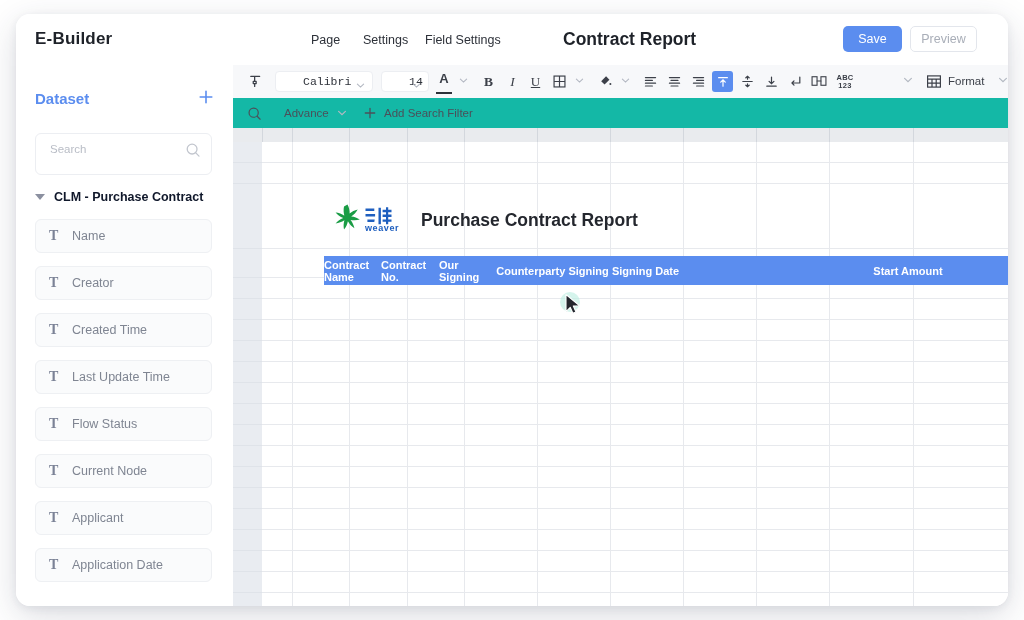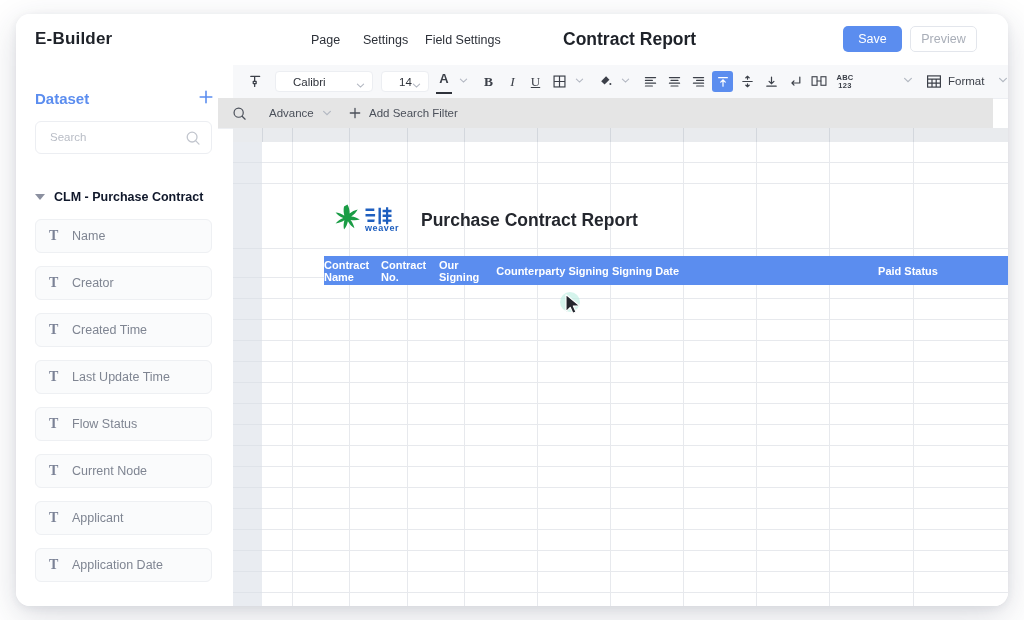--- a/index.html
+++ b/index.html
@@ -32,46 +32,46 @@
        display:flex;align-items:center;justify-content:center;box-sizing:border-box;}
   .btn-save{left:827px;width:59px;background:#5b8def;color:#fff;}
   .btn-preview{left:894px;width:67px;background:#fff;color:#a9aeb8;border:1px solid #e3e6ec;}
 
   
   .sidebar{position:absolute;left:0;top:51px;width:217px;height:541px;background:#fff;
            border-right:1px solid #eceef2;}
   .ds-head{position:absolute;left:19px;top:25px;font-size:15px;font-weight:700;color:#5b8def;}
   .ds-add{position:absolute;left:180px;top:22px;width:20px;height:20px;color:#5b8def;}
   .ds-add svg{display:block;}
-  .search-box{position:absolute;left:19px;top:56px;width:177px;height:33px;
+  .search-box{position:absolute;left:19px;top:68px;width:177px;height:42px;
               border:1px solid #eceef2;border-radius:6px;background:#fff;box-sizing:border-box;}
   .search-input{position:absolute;left:12px;top:8px;width:128px;border:0;outline:0;background:transparent;
                 font-family:inherit;font-size:11.5px;color:#8c919c;}
   .search-input::placeholder{color:#b9bdc6;}
   .search-ic{position:absolute;right:10px;top:8px;width:16px;height:16px;color:#c2c6ce;}
   .tree-node{position:absolute;left:19px;top:122px;width:180px;height:20px;display:flex;align-items:center;}
   .caret{width:0;height:0;border-left:5px solid transparent;border-right:5px solid transparent;
          border-top:6px solid #8b90a0;margin-right:9px;}
   .tree-label{font-size:12.5px;font-weight:700;color:#0f172a;}
   .field{position:absolute;left:19px;width:177px;height:34px;background:#fafbfc;
          border:1px solid #eef0f3;border-radius:6px;box-sizing:border-box;display:flex;align-items:center;}
   .field .t-ic{width:18px;margin-left:13px;font-size:14px;color:#7b8296;
                font-family:"Liberation Serif","DejaVu Serif",serif;font-weight:600;line-height:1;}
   .field .f-label{font-size:12.5px;color:#7f8592;margin-left:5px;}
 
   
   .fmtbar{position:absolute;left:217px;top:51px;width:775px;height:33px;background:#f7f8fa;
           border-bottom:1px solid #edeff3;}
-  .fmtbar2{position:absolute;left:202px;top:84px;width:775px;height:30px;background:#e5e5e5;
+  .fmtbar2{position:absolute;left:217px;top:84px;width:775px;height:30px;background:#14b8a6;
            border-bottom:1px solid #edeff3;}
   .tb{position:absolute;display:flex;align-items:center;justify-content:center;color:#3c4049;}
   .tb svg{display:block;}
   .sel-box{position:absolute;top:6px;height:21px;background:#fff;border-radius:4px;border:1px solid #eceef2;
            box-sizing:border-box;display:flex;align-items:center;}
-  .sel-box .v{font-size:11.5px;color:#2e323a;margin-left:17px;}
+  .sel-box .v{font-size:11.5px;color:#2e323a;margin-left:27px;font-family:Liberation Mono, monospace;}
   .sel-box .cv{position:absolute;right:6px;top:5px;color:#b3b8c2;}
   .chev{color:#b3b8c2;}
   .hl{background:#5b8def;border-radius:3px;}
   .hl svg{color:#fff;}
   .fmt-label{position:absolute;font-size:11.5px;color:#3c4049;}
   .adv-row-item{position:absolute;font-size:11.5px;color:#4b505a;}
 
   
   .sheet{position:absolute;left:217px;top:114px;width:775px;height:478px;background:#fff;overflow:hidden;}
   .colhead{position:absolute;left:0;top:0;width:775px;height:14px;background:#e9ebee;
@@ -417,21 +417,21 @@
     </div>
 
     <div class="report-title">Purchase Contract Report</div>
 
     <div class="thead">
       <div class="th" style="left:0;width:57px">Contract Name</div>
       <div class="th" style="left:57px;width:58px">Contract No.</div>
       <div class="th" style="left:115px;width:57px">Our Signing</div>
       <div class="th" style="left:172px;width:113px">Counterparty Signing</div>
       <div class="th" style="left:285px;width:73px">Signing Date</div>
-      <div class="th" style="left:504px;width:160px">Paid Status</div>
+      <div class="th" style="left:504px;width:160px">Start Amount</div>
     </div>
   </div>
 
   <div class="cursor">
     <svg width="26" height="30" viewBox="0 0 26 30">
       <ellipse cx="11" cy="12" rx="10" ry="10" fill="#bfeee2" opacity=".65"></ellipse>
       <path d="M7 4.5l0 17.2 4.3-4.3 2.6 5.9 3.1-1.4-2.7-5.9 6.1-.3z" fill="#23262d" stroke="#ffffff" stroke-width="1.1" stroke-linejoin="round"></path>
     </svg>
   </div>
 

